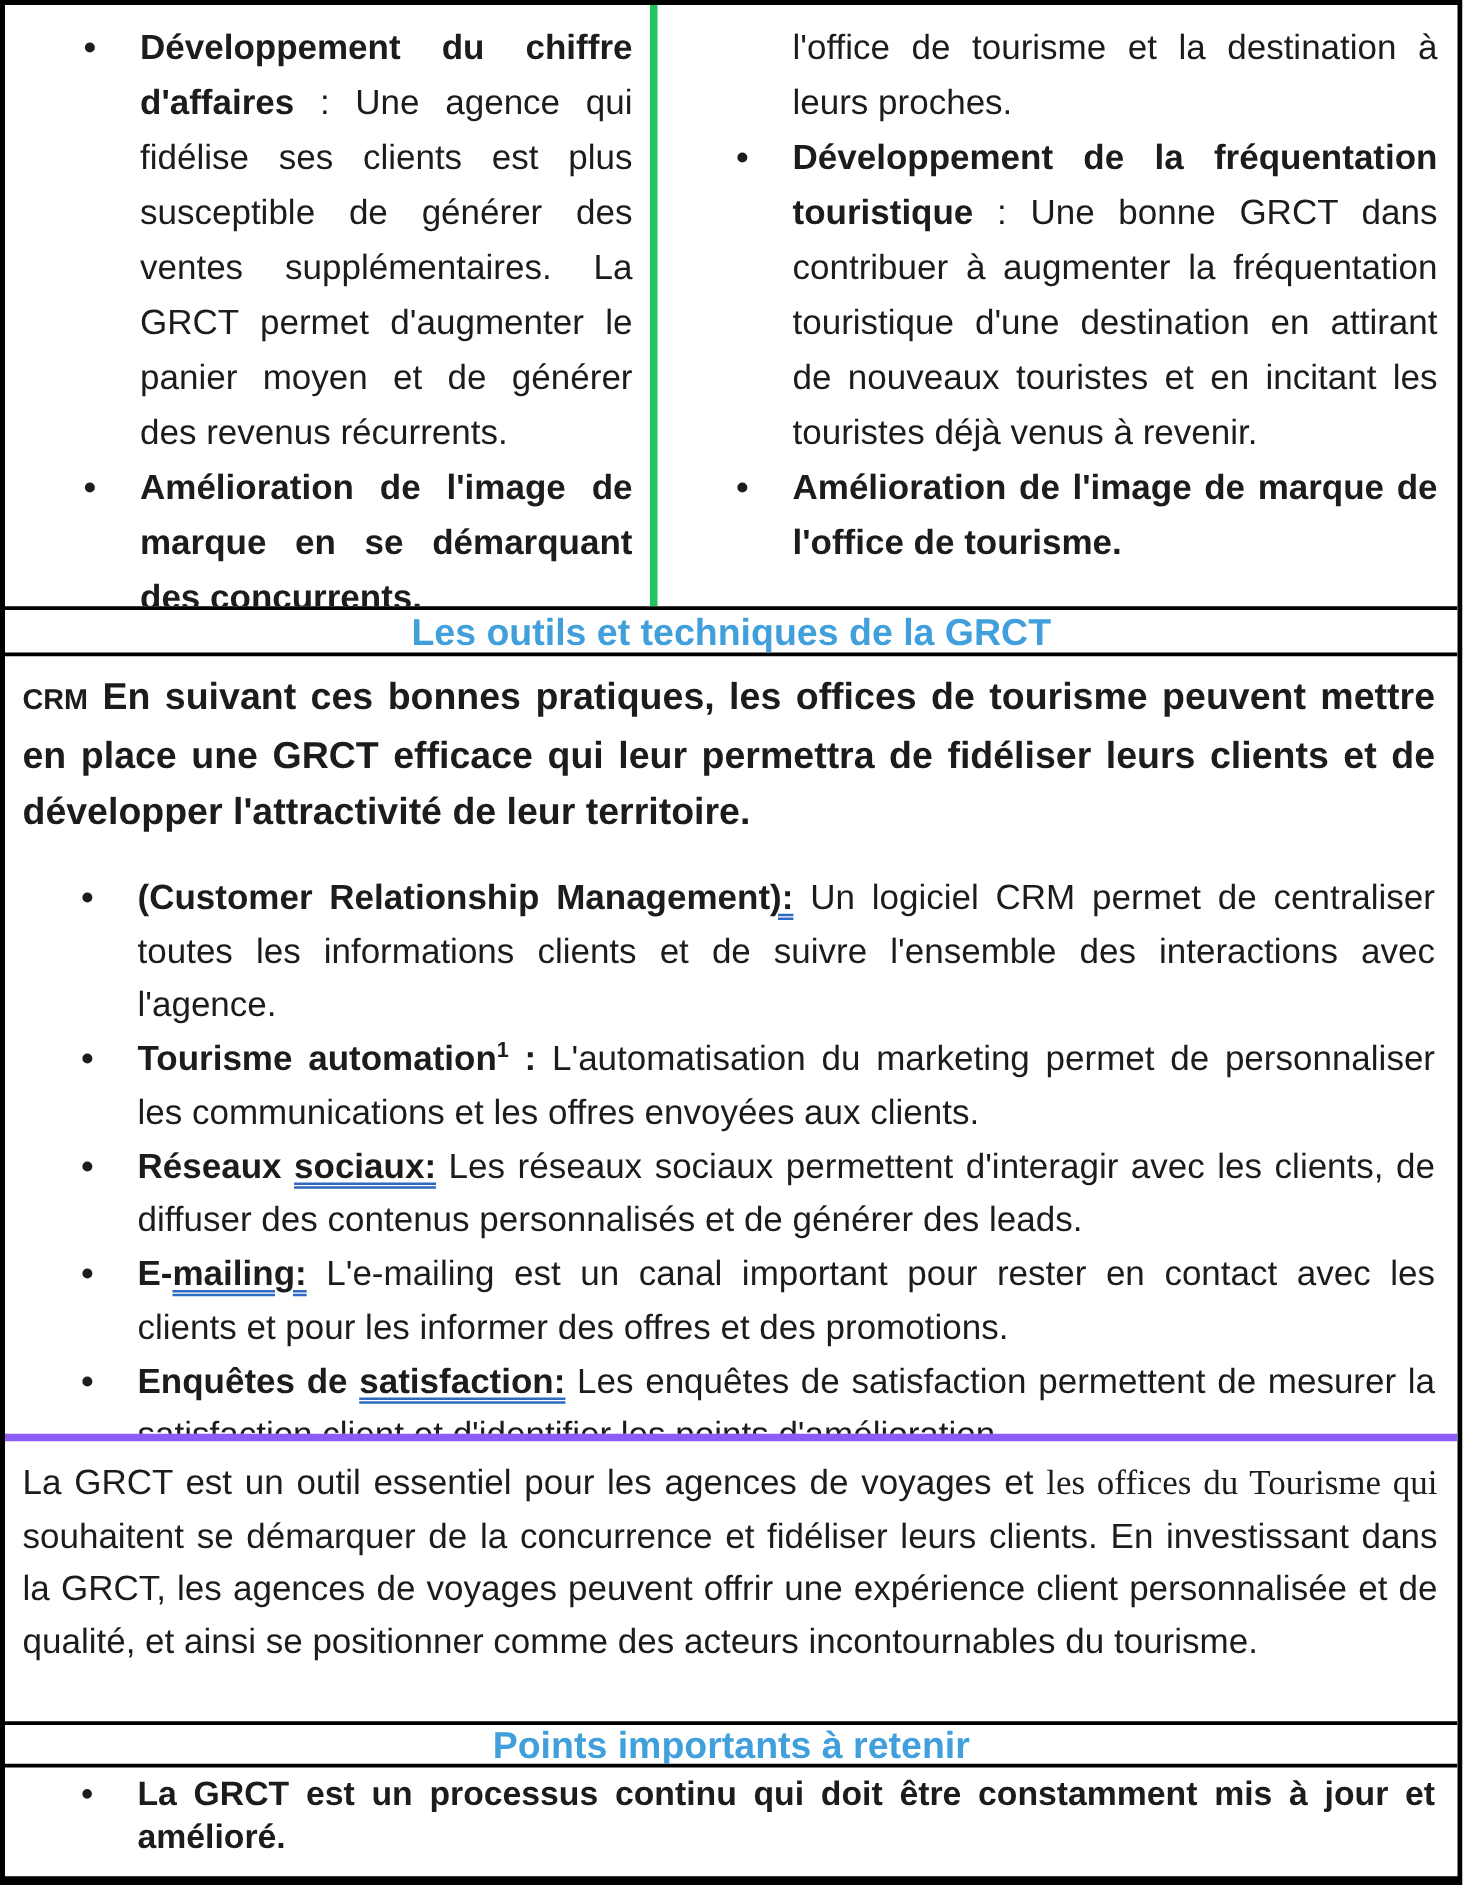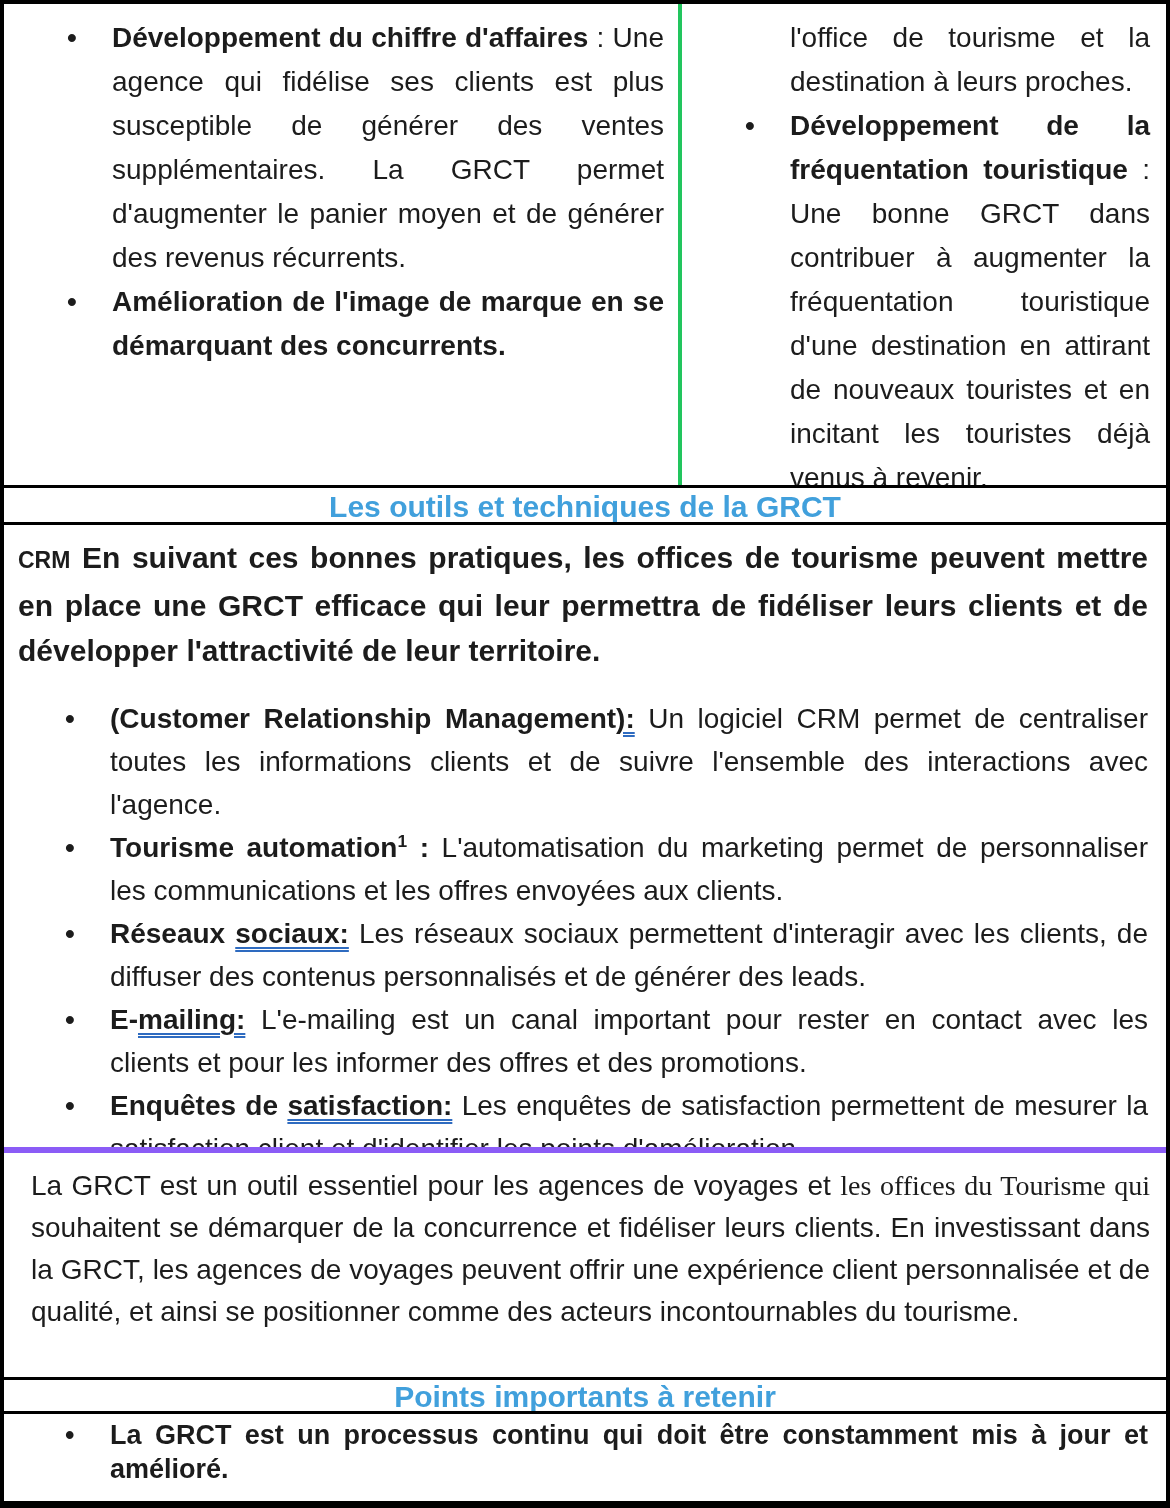--- a/index.html
+++ b/index.html
@@ -7,21 +7,21 @@
     width:1170px;height:1508px;box-sizing:border-box;
     border:4px solid #000;border-bottom:7px solid #000;
     display:flex;flex-direction:column;
     background:#fff;color:#1c1c1c;
     font-family:"Liberation Sans",sans-serif;
     overflow:hidden;
   }
   .row{box-sizing:border-box;overflow:hidden;}
   
   .row1{height:484px;display:flex;border-bottom:3px solid #000;}
-  .cell-l{width:678px;box-sizing:border-box;border-right:4px solid #22c55e;padding:12px 14px 12px 16px;}
+  .cell-l{width:522px;box-sizing:border-box;border-right:6px solid #22c55e;padding:12px 14px 12px 16px;}
   .cell-r{flex:1;box-sizing:border-box;padding:12px 16px 11px 16px;}
   .benefits-txt{font-size:28px;line-height:44px;text-align:justify;}
   ul.blt{list-style:none;margin:0;padding:0 0 0 92px;}
   ul.blt li{position:relative;}
   ul.blt li::before{content:"\2022";position:absolute;left:-45px;top:0;font-weight:bold;}
   .cont{margin-left:92px;}
   .b{font-weight:bold;}
   
   .hdr{color:#41A0DC;font-weight:bold;text-align:center;font-size:30px;}
   .row2{height:37px;line-height:37px;border-bottom:3px solid #000;}
@@ -34,21 +34,21 @@
   .dbl{
     font-weight:bold;
     text-decoration-line:underline;
     text-decoration-style:double;
     text-decoration-color:#2E6BC0;
     text-decoration-thickness:2px;
     text-underline-offset:4px;
   }
   sup{font-size:0.62em;vertical-align:super;line-height:0;}
   
-  .row4{height:227px;border-bottom:3px solid #000;padding:12px 16px 0 27px;font-size:28px;line-height:42px;text-align:justify;}
+  .row4{height:227px;border-bottom:3px solid #000;padding:12px 16px 0 14px;font-size:28px;line-height:42px;text-align:justify;}
   .serif{font-family:"Liberation Serif",serif;}
   
   .row6{flex:1;padding:4px 18px 0 14px;}
   .points{font-size:27px;line-height:34px;text-align:justify;font-weight:bold;}
 </style>
 </head>
 <body>
 
 <div class="page">
 

